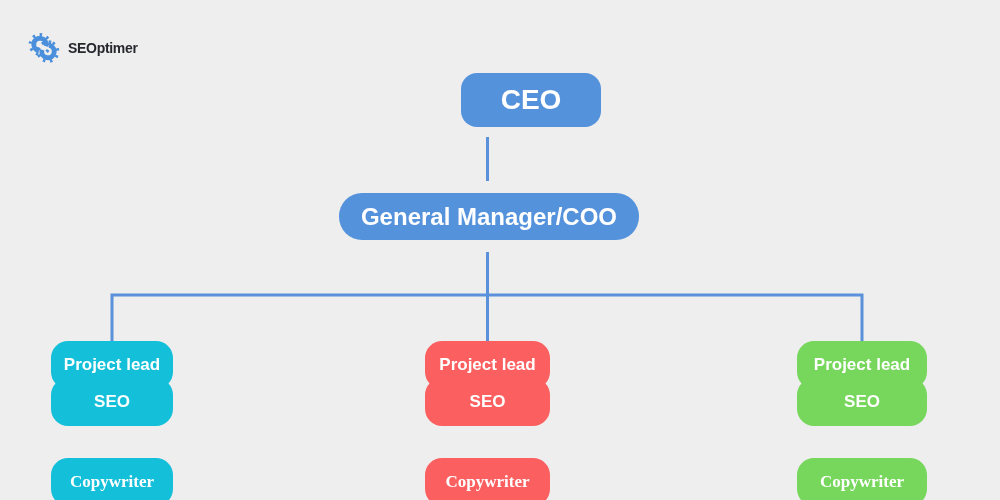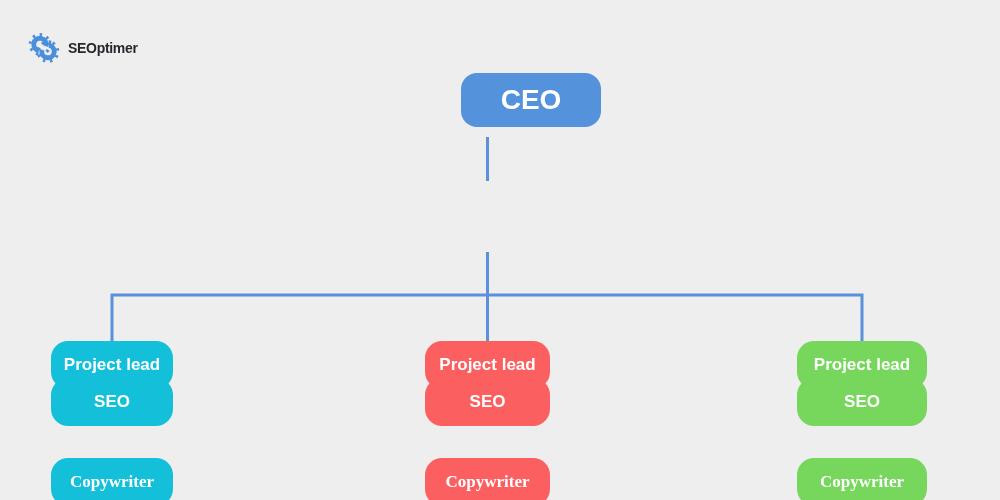--- a/index.html
+++ b/index.html
@@ -68,20 +68,21 @@
     <span class="logo-text">SEOptimer</span>
   </div>
 
   <svg class="connectors">
     <path d="M487.5 137 L487.5 181"></path>
     <path d="M487.5 252 L487.5 341"></path>
     <path d="M112 341 L112 295 L862 295 L862 341"></path>
   </svg>
 
   <div class="node node-ceo">CEO</div>
+  <div class="node node-gm">General Manager/COO</div>
 
   <div class="node node-role team-0 col-0 row-0">Project lead</div>
   <div class="node node-role team-0 col-0 row-1">SEO</div>
   <div class="node node-role team-0 col-0 row-2">Copywriter</div>
 
   <div class="node node-role team-1 col-1 row-0">Project lead</div>
   <div class="node node-role team-1 col-1 row-1">SEO</div>
   <div class="node node-role team-1 col-1 row-2">Copywriter</div>
 
   <div class="node node-role team-2 col-2 row-0">Project lead</div>

